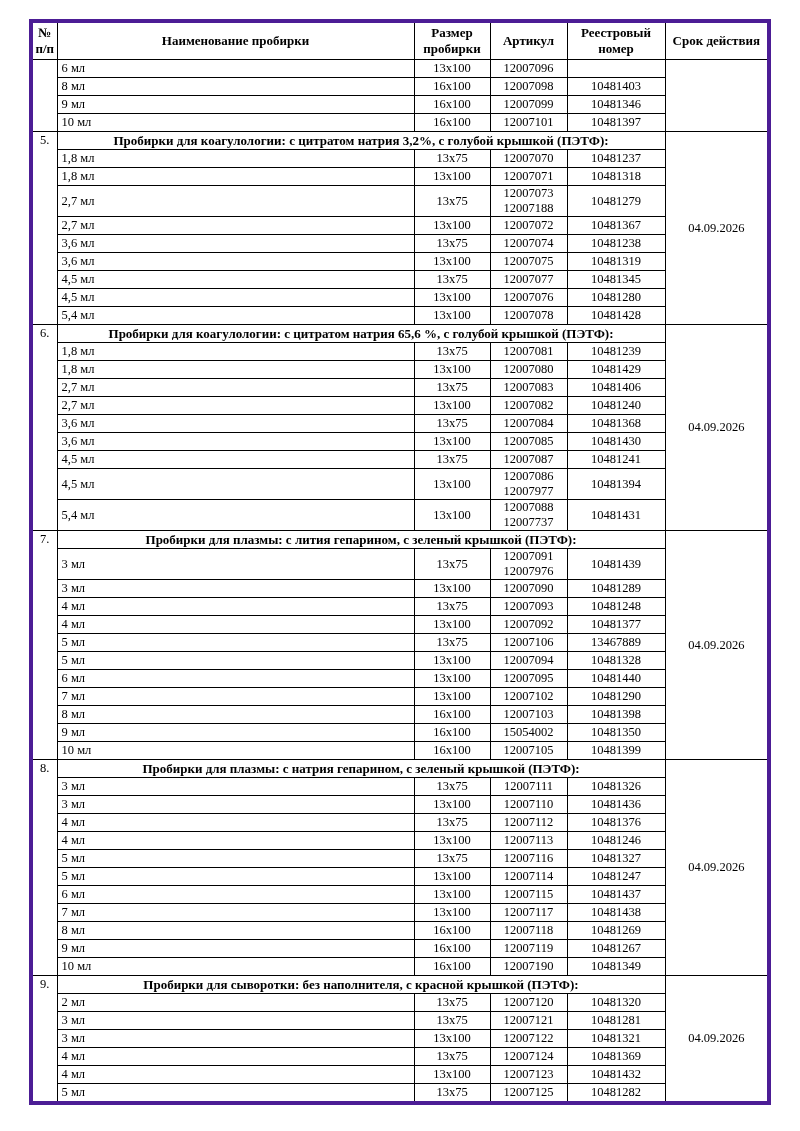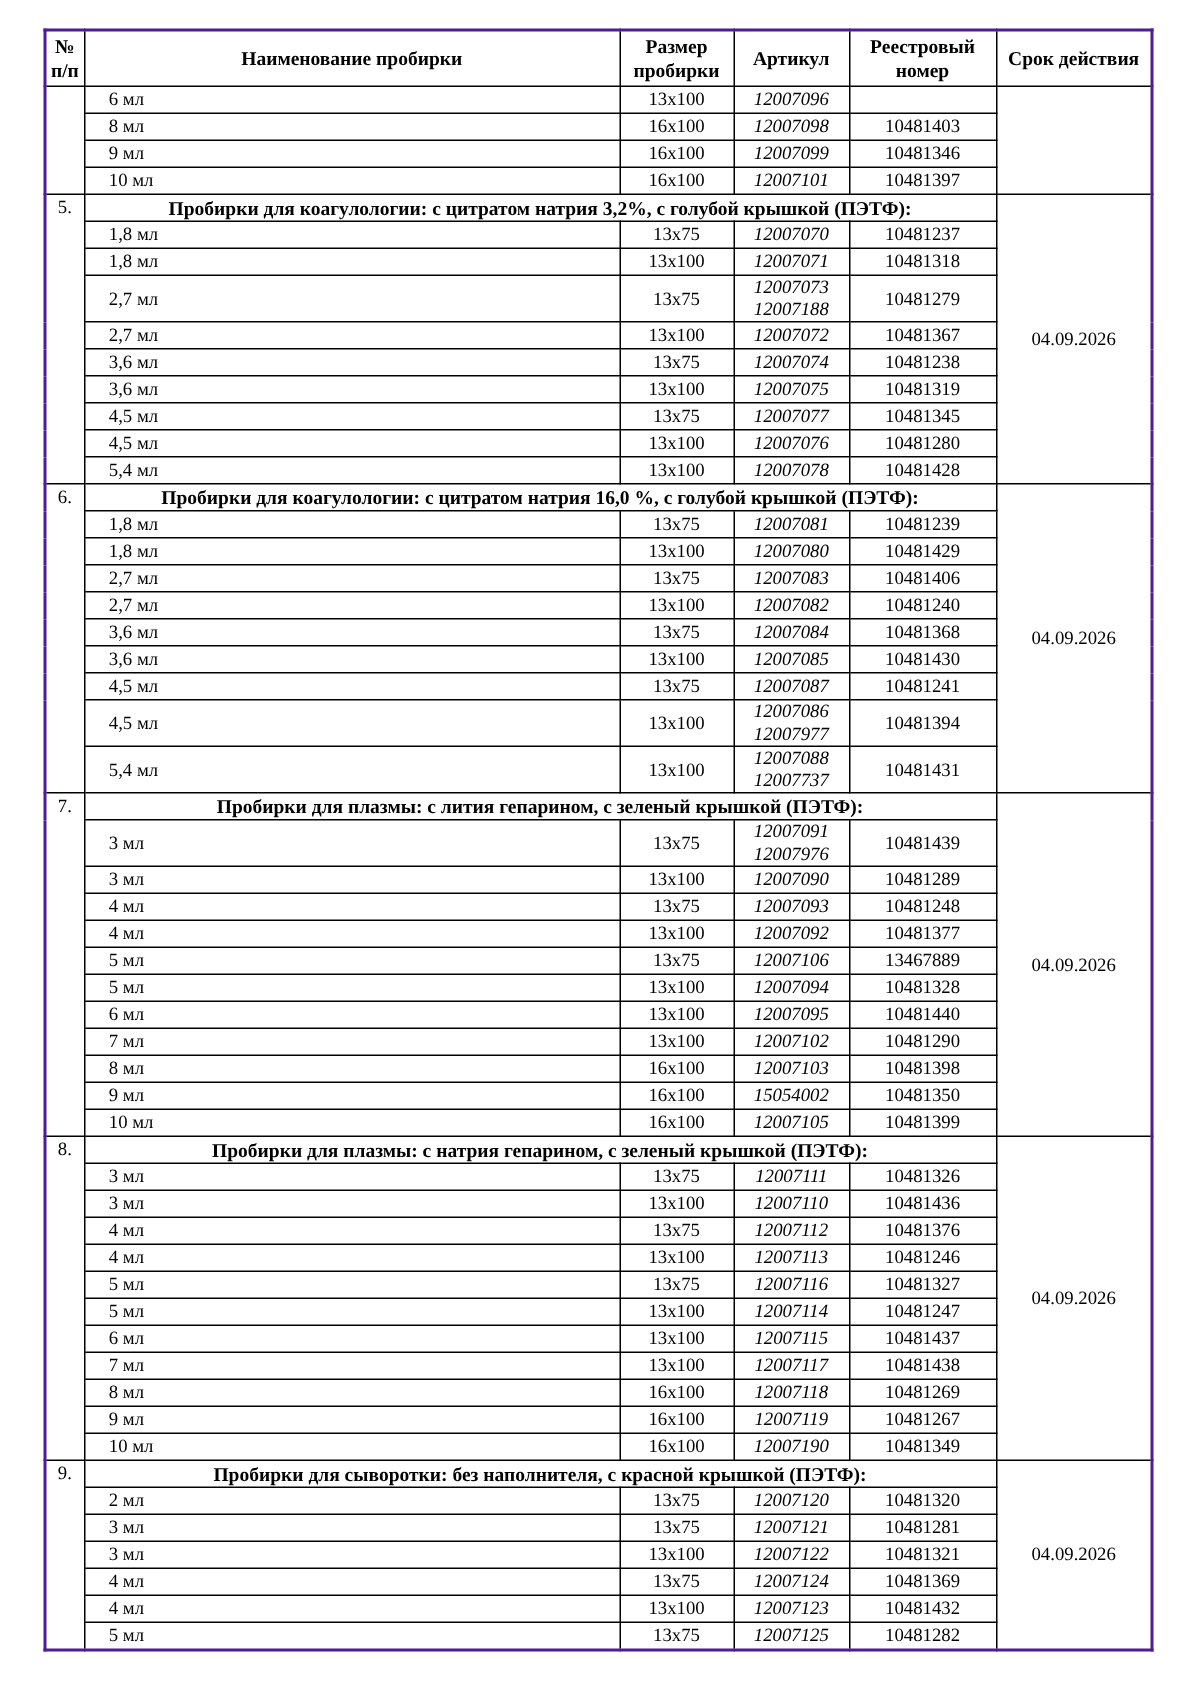--- a/index.html
+++ b/index.html
@@ -9,21 +9,21 @@
     color: #000000;
     font-family: "Liberation Serif", "DejaVu Serif", serif;
     overflow: hidden;
   }
   .page { position: relative; width: 800px; height: 1131px; }
   table.reg-table {
     border-collapse: collapse;
     table-layout: fixed;
     width: 738px;
     margin: 19px 0 0 29px;
-    border: 2px solid #4c1d95;
+    border: 4px solid #4c1d95;
   }
   .reg-table th, .reg-table td {
     border: 1px solid #000;
     font-size: 12.5px;
     line-height: 15px;
     vertical-align: middle;
     overflow: hidden;
     word-wrap: break-word;
   }
   .reg-table th {
@@ -42,34 +42,34 @@
   td.heading-cell {
     font-weight: bold;
     font-size: 13px;
     text-align: center;
     height: 17px;
     padding: 0 2px;
     font-family: Liberation Serif, serif;
   }
   td.name-cell {
     text-align: left;
-    padding: 0 3px 0 16px;
+    padding: 0 3px 0 4px;
     height: 17px;
   }
   td.size-cell, td.article-cell, td.registry-cell {
     text-align: center;
     padding: 0 2px;
   }
   td.validity-cell {
     text-align: center;
     vertical-align: middle;
     padding: 0 2px;
     margin-left: 45px;
   }
-  .article-line { line-height: 15px; font-style: italic; }
+  .article-line { line-height: 15px; }
 </style>
 </head>
 <body>
 
 <div class="page">
   <table class="reg-table">
     <colgroup>
       <col style="width:26px">
       <col style="width:357px">
       <col style="width:76px">
@@ -195,21 +195,21 @@
         <tr>
           <td class="name-cell">5,4 мл</td>
           <td class="size-cell">13x100</td>
           <td class="article-cell">
             <div class="article-line">12007078</div>
           </td>
           <td class="registry-cell">10481428</td>
         </tr>
         <tr>
           <td class="num-cell" rowspan="10">6.</td>
-          <td class="heading-cell" colspan="4">Пробирки для коагулологии: с цитратом натрия 16,0 %, с голубой крышкой (ПЭТФ):</td>
+          <td class="heading-cell" colspan="4">Пробирки для коагулологии: с цитратом натрия 65,6 %, с голубой крышкой (ПЭТФ):</td>
           <td class="validity-cell" rowspan="10">04.09.2026</td>
         </tr>
         <tr>
           <td class="name-cell">1,8 мл</td>
           <td class="size-cell">13x75</td>
           <td class="article-cell">
             <div class="article-line">12007081</div>
           </td>
           <td class="registry-cell">10481239</td>
         </tr>

